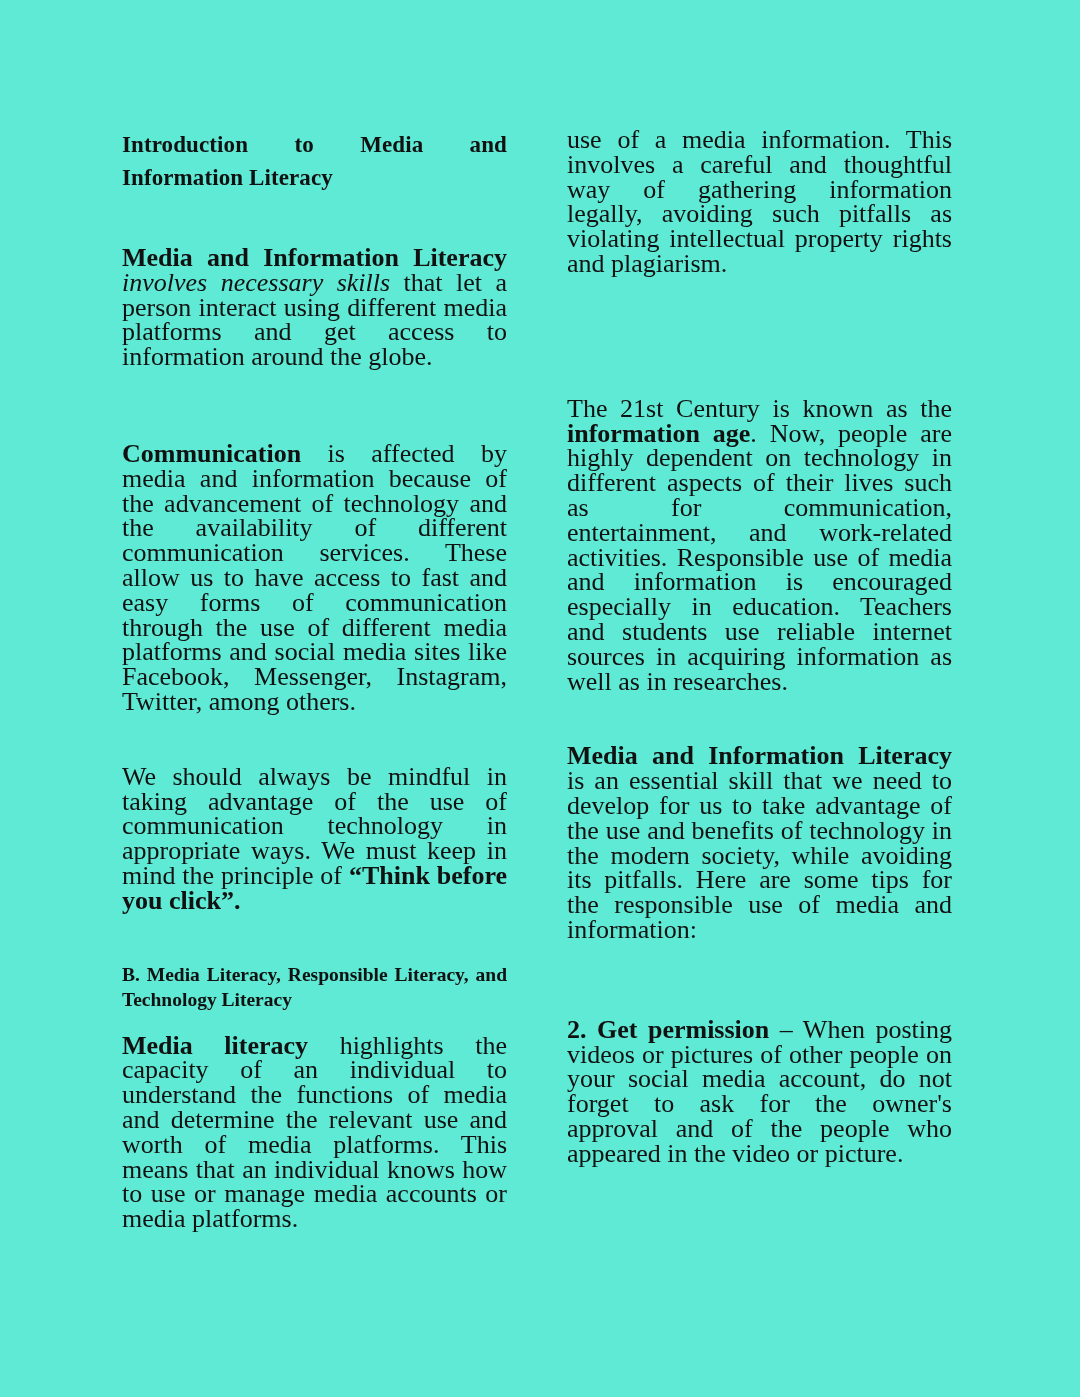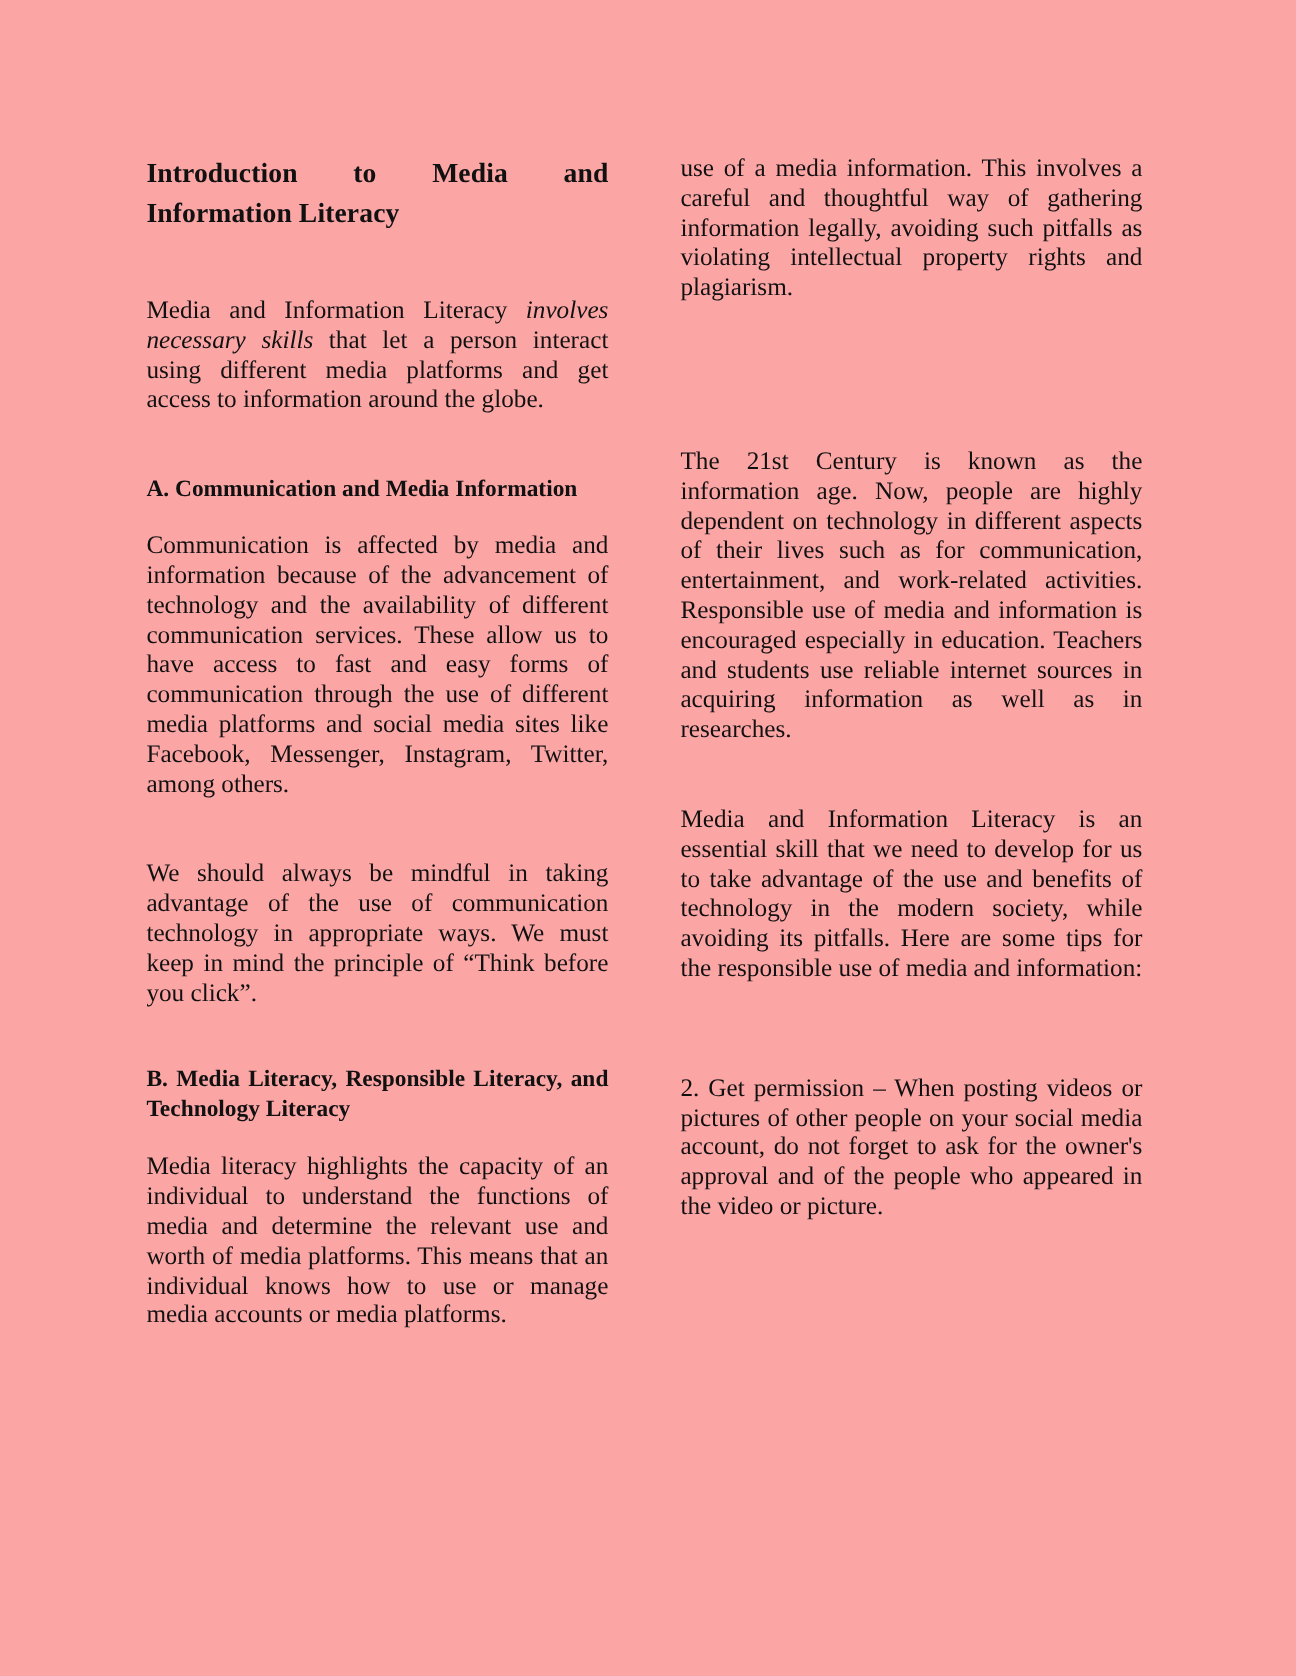--- a/index.html
+++ b/index.html
@@ -4,21 +4,21 @@
 <style>
   html, body {
     margin: 0;
     padding: 0;
     background: #ffffff;
   }
   .page {
     position: relative;
     width: 1080px;
     height: 1397px;
-    background: #fca5a5;
+    background: #5eead4;
     overflow: hidden;
     font-family: "Liberation Serif", "DejaVu Serif", serif;
     color: #111111;
   }
   .columns {
     position: absolute;
     left: 122px;
     top: 128px;
     width: 830px;
     height: 1160px;
@@ -41,28 +41,28 @@
   }
   .heading {
     font-size: 19.5px;
     font-weight: bold;
     line-height: 25px;
     text-align: justify;
     text-align-last: left;
     margin: 0;
   }
   p.body {
-    font-size: 21px;
+    font-size: 26px;
     line-height: 24.8px;
     text-align: justify;
     text-align-last: left;
     margin: 0;
     hyphens: none;
   }
-  .b { font-weight: normal; }
+  .b { font-weight: bold; }
   .i { font-style: italic; }
   
   .sp-title-gap { height: 52px; }
   .sp-para-gap  { height: 25px; }
   .sp-big-gap   { height: 50px; }
   .sp-head-gap  { height: 22px; }
   .sp-sec-gap   { height: 48px; }
 </style>
 </head>
 <body>
@@ -73,21 +73,20 @@
     <div class="col">
 
       <h1 class="doc-title">Introduction to Media and Information Literacy</h1>
 
       <div class="sp-title-gap"></div>
 
       <p class="body"><span class="b">Media and Information Literacy</span><span class="i"> involves necessary skills</span><span> that let a person interact using different media platforms and get access to information around the globe.</span></p>
 
       <div class="sp-big-gap"></div>
 
-      <h2 class="heading">A. Communication and Media Information</h2>
 
       <div class="sp-head-gap"></div>
 
       <p class="body"><span class="b">Communication</span><span> is affected by media and information because of the advancement of technology and the availability of different communication services. These allow us to have access to fast and easy forms of communication through the use of different media platforms and social media sites like Facebook, Messenger, Instagram, Twitter, among others.</span></p>
 
       <div class="sp-big-gap"></div>
 
       <p class="body"><span>We should always be mindful in taking advantage of the use of communication technology in appropriate ways. We must keep in mind the principle of </span><span class="b">“Think before you click”.</span></p>
 
       <div class="sp-sec-gap"></div>

